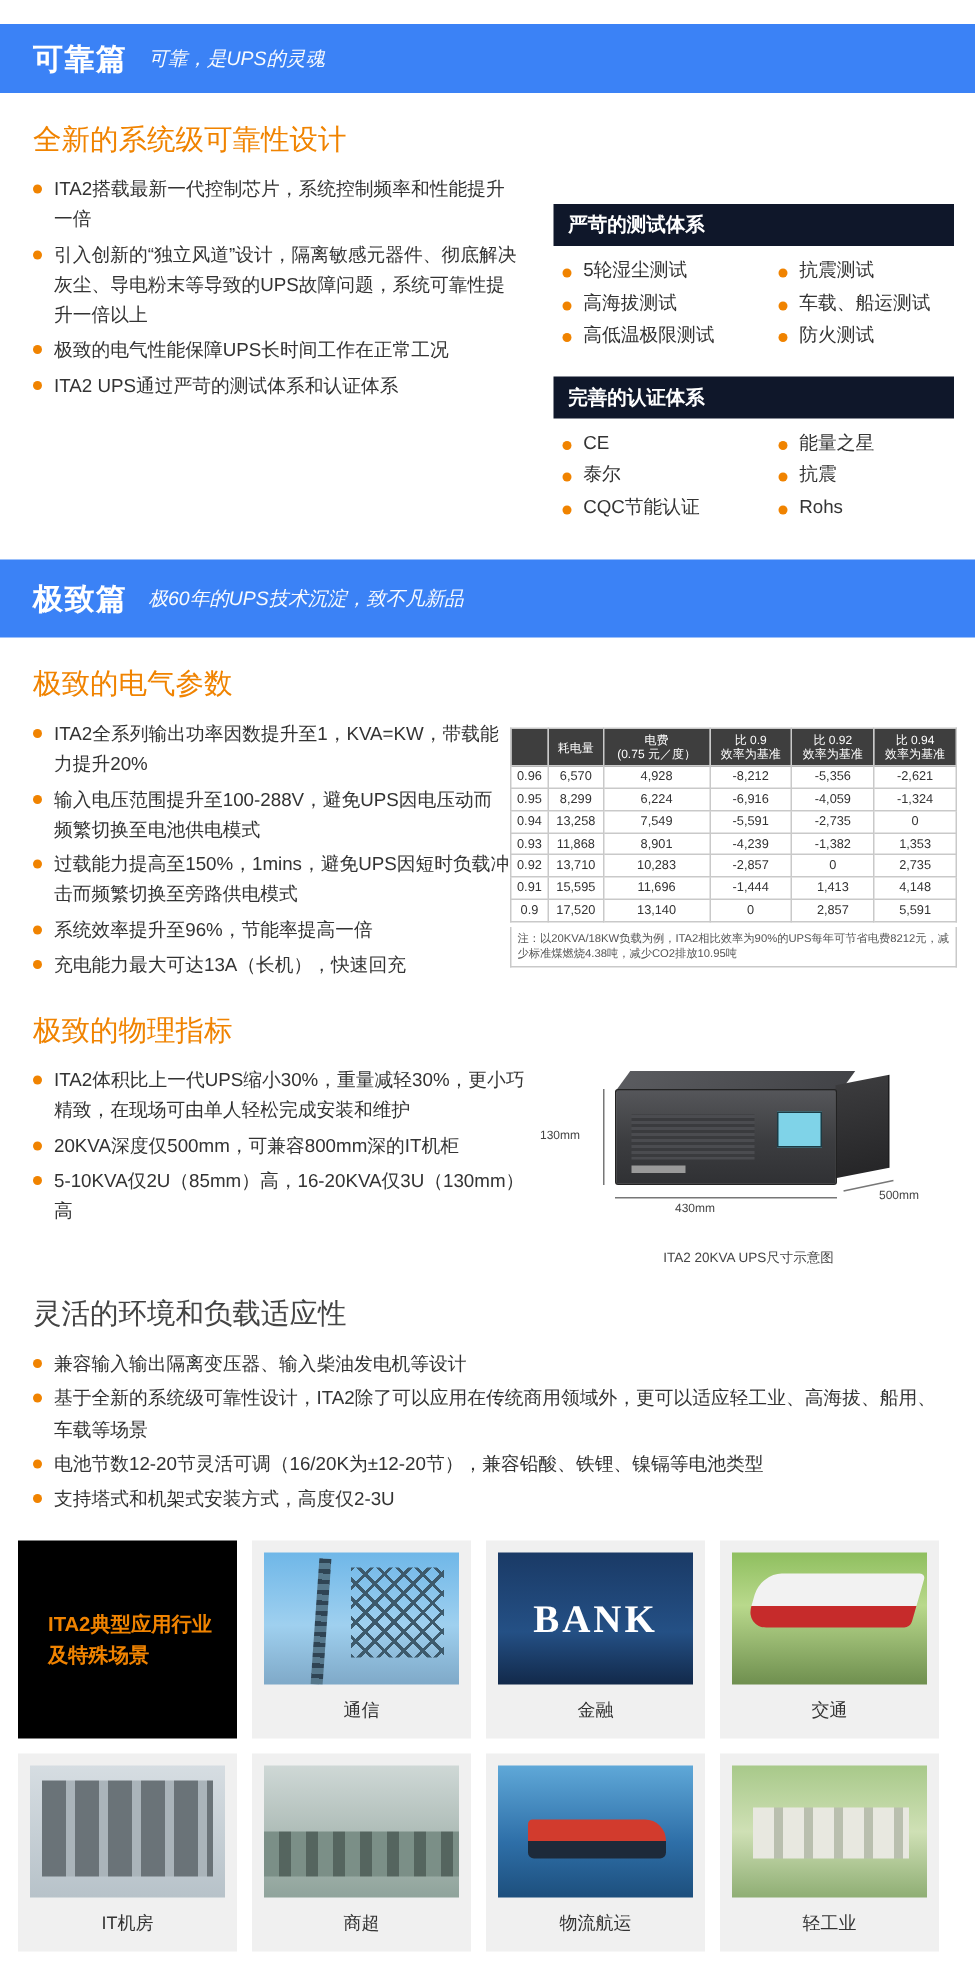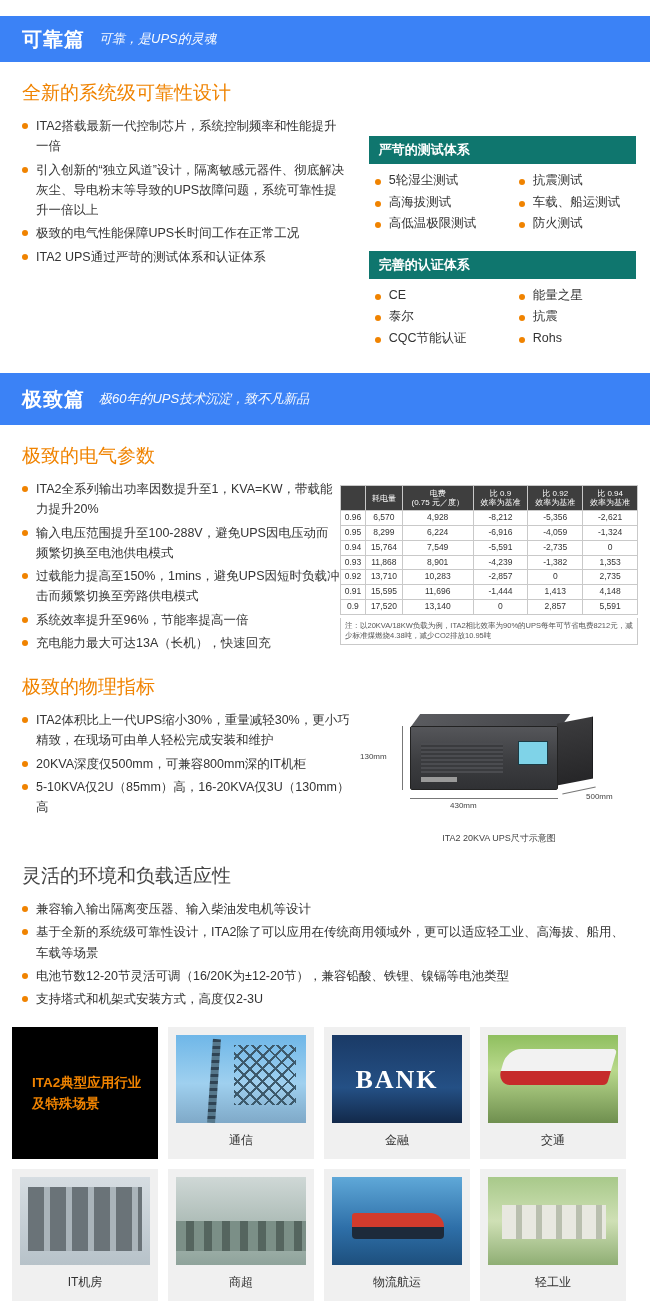--- a/index.html
+++ b/index.html
@@ -69,21 +69,21 @@
     border-radius: 50%;
     background: #f08300;
   }
 
   
   .relwrap { display: flex; gap: 23px; padding: 0 14px 0 0; justify-content: flex-end; }
   .relleft { width: 352px; }
   .relright { width: 272px; margin-top: 20px; }
 
   .obar {
-    background: #0f766e;
+    background: #0f172a;
     color: #fff;
     font-size: 13px;
     font-weight: bold;
     padding: 5px 10px;
     margin-bottom: 8px;
   }
   .obar.second { margin-top: 14px; }
 
   .twocol {
     display: flex;
@@ -395,21 +395,21 @@
           <tr>
             <td>0.95</td>
             <td>8,299</td>
             <td>6,224</td>
             <td>-6,916</td>
             <td>-4,059</td>
             <td>-1,324</td>
           </tr>
           <tr>
             <td>0.94</td>
-            <td>15,764</td>
+            <td>13,258</td>
             <td>7,549</td>
             <td>-5,591</td>
             <td>-2,735</td>
             <td>0</td>
           </tr>
           <tr>
             <td>0.93</td>
             <td>11,868</td>
             <td>8,901</td>
             <td>-4,239</td>

